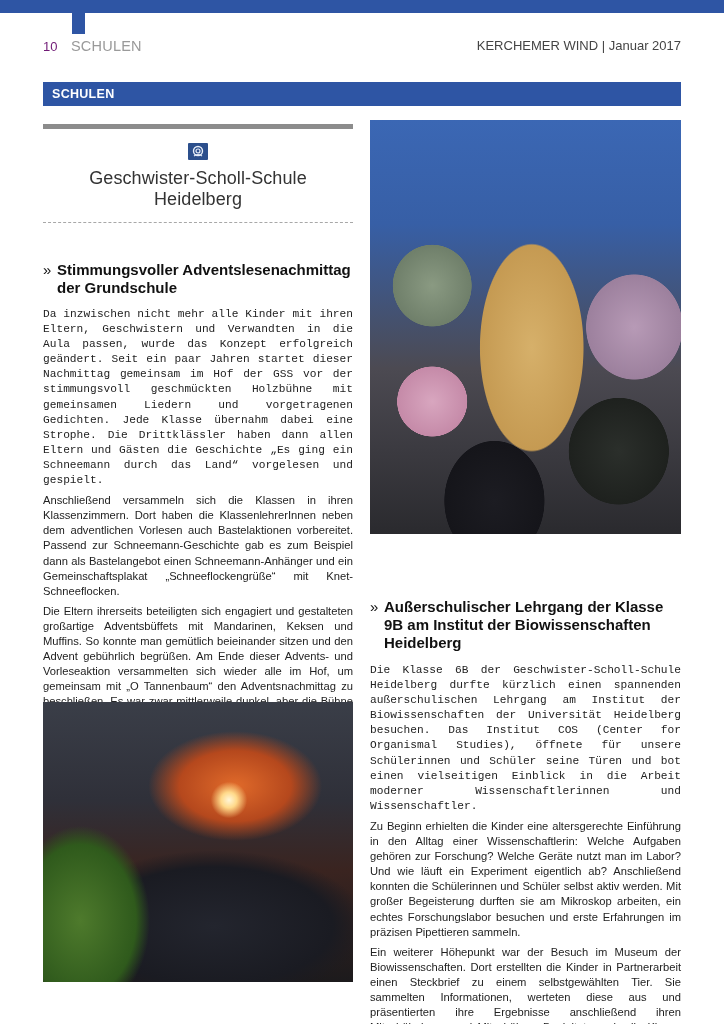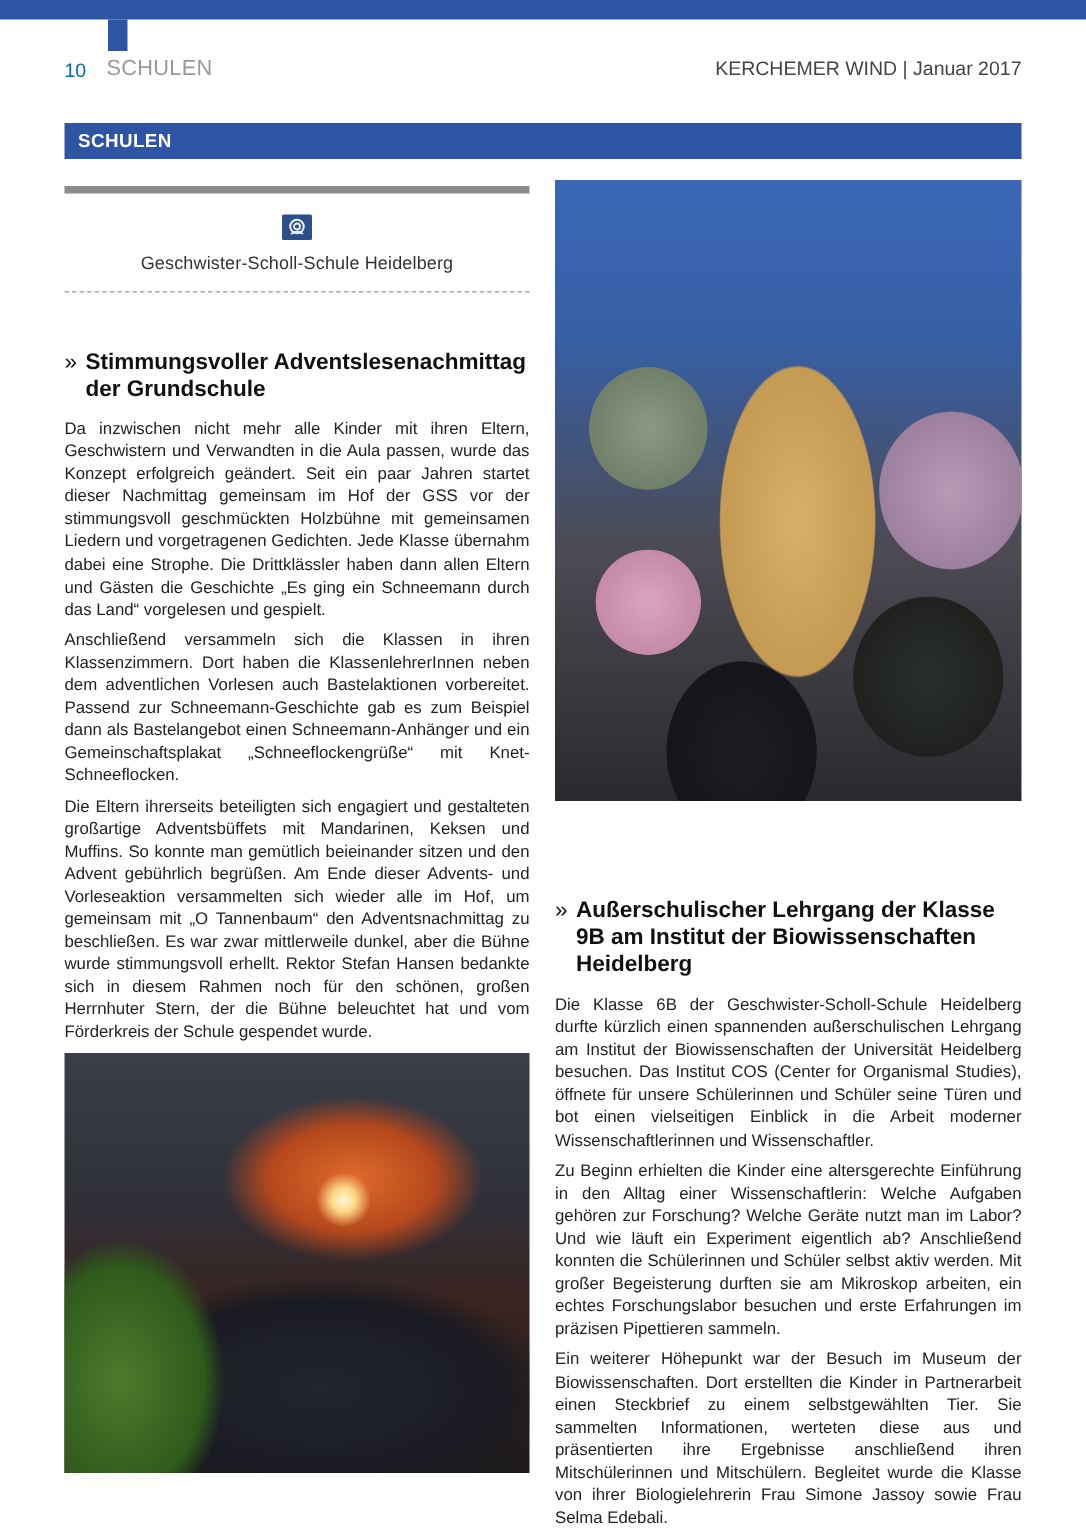--- a/index.html
+++ b/index.html
@@ -3,41 +3,41 @@
   <meta charset="utf-8">
   <style>
     html, body { margin: 0; padding: 0; }
     body {
       width: 724px; height: 1024px; position: relative; overflow: hidden;
       background: #ffffff; color: #222;
       font-family: "Liberation Sans", "DejaVu Sans", sans-serif;
     }
     .top-bar { position: absolute; left: 0; top: 0; width: 724px; height: 13px; background: #2e55a4; }
     .top-tab { position: absolute; left: 72px; top: 13px; width: 13px; height: 21px; background: #2e55a4; }
-    .page-num { position: absolute; left: 43px; top: 39px; font-size: 13px; color: #0369a1; }
+    .page-num { position: absolute; left: 43px; top: 39px; font-size: 13px; color: #701a75; }
     .section-name { position: absolute; left: 71px; top: 38px; font-size: 14.5px; color: #9a9a9a; letter-spacing: 0.2px; }
     .masthead { position: absolute; right: 43px; top: 38px; font-size: 13px; color: #444; }
 
     .banner { position: absolute; left: 43px; top: 82px; width: 638px; height: 24px; background: #2e55a4; }
     .banner-label { position: absolute; left: 9px; top: 5px; color: #fff; font-weight: bold; font-size: 12.5px; letter-spacing: 0.3px; }
 
     .left-col { position: absolute; left: 43px; top: 124px; width: 310px; }
     .gray-rule { height: 5px; background: #8c8c8c; }
     .school-logo { width: 20px; height: 17px; background: #2c4f8c; margin: 14px auto 0; position: relative; border-radius: 1px; }
     .school-logo svg { position: absolute; left: 3px; top: 2px; }
-    .school-name { text-align: center; font-size: 12px; color: #333; margin-top: 8px; letter-spacing: 0.1px; }
+    .school-name { text-align: center; font-size: 18px; color: #333; margin-top: 8px; letter-spacing: 0.1px; }
     .dashed-rule { border-top: 1px dashed #a8a8a8; margin-top: 12px; }
 
     .headline { font-weight: bold; font-size: 15px; line-height: 18px; color: #111; position: relative; padding-left: 14px; }
     .headline .chev { position: absolute; left: 0; top: 0; font-weight: normal; }
     .h1-pos { margin-top: 38px; }
 
     .para { font-size: 11.2px; line-height: 15.1px; text-align: justify; color: #222; margin: 0; hyphens: auto; }
     .para + .para { margin-top: 5px; }
-    .first-para { margin-top: 10px; }
+    .first-para { margin-top: 10px; font-family: Liberation Mono, monospace; }
 
     .photo { position: absolute; overflow: hidden; }
     .photo-craft { left: 370px; top: 120px; width: 311px; height: 414px;
       background:
         radial-gradient(ellipse 30% 45% at 52% 55%, #d6b06a 0%, #c59a52 55%, transparent 56%),
         radial-gradient(ellipse 22% 18% at 85% 50%, #b79ab6 0%, #9c809d 70%, transparent 71%),
         radial-gradient(ellipse 16% 12% at 20% 68%, #d8a6bf 0%, #c58aa8 70%, transparent 71%),
         radial-gradient(ellipse 18% 14% at 20% 40%, #8a9a82 0%, #6f7f6a 70%, transparent 71%),
         radial-gradient(ellipse 20% 18% at 40% 92%, #1c1c22 0%, #15151a 80%, transparent 81%),
         radial-gradient(ellipse 20% 16% at 80% 80%, #2b2f2b 0%, #1e211e 80%, transparent 81%),

